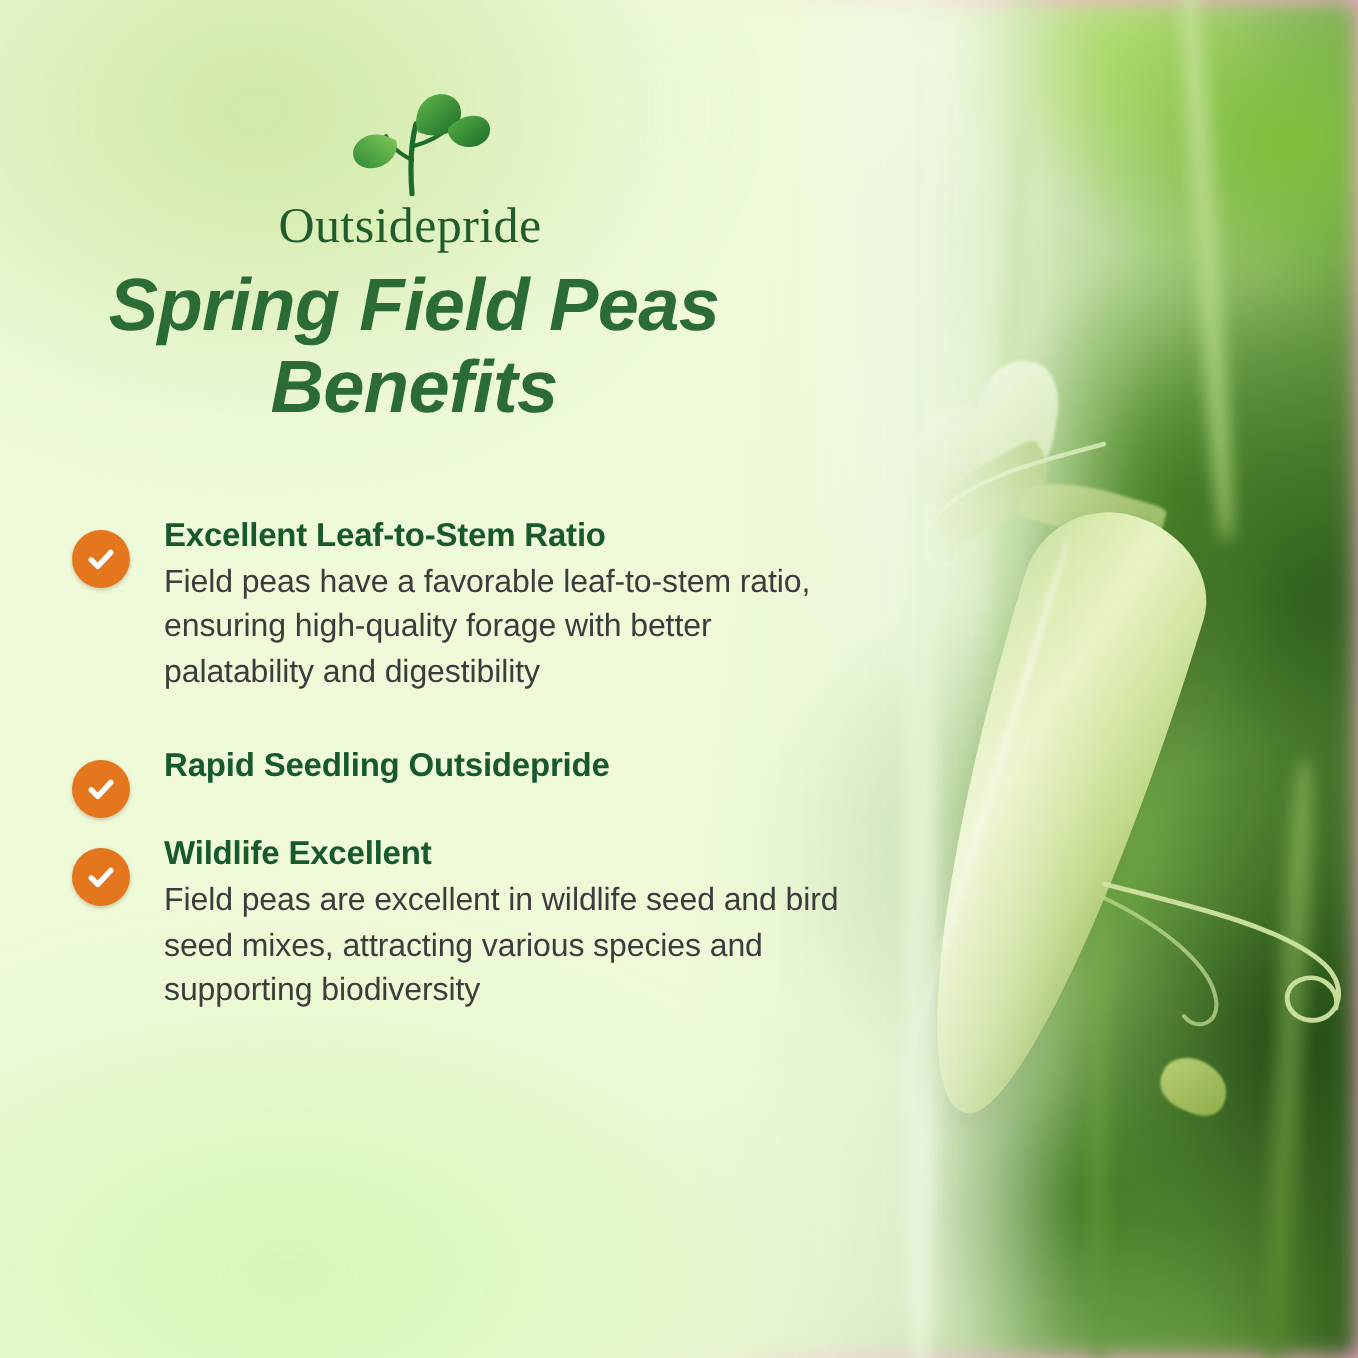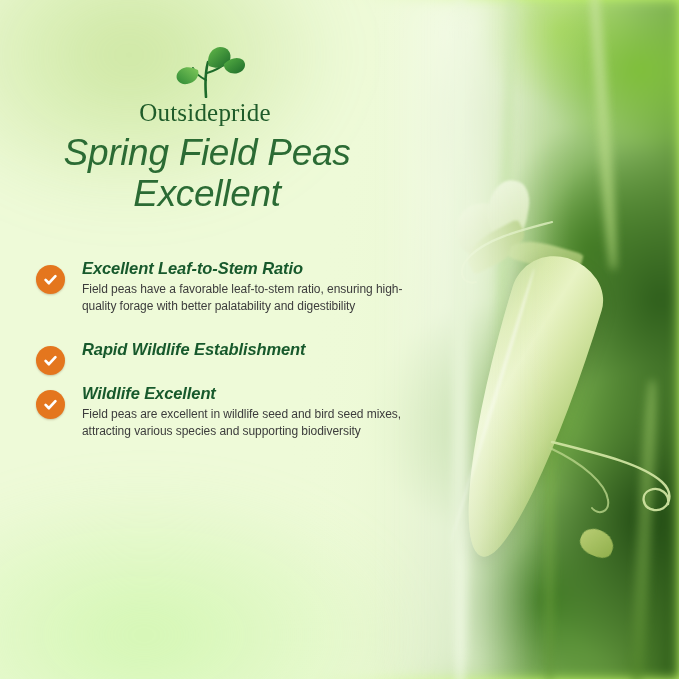--- a/index.html
+++ b/index.html
@@ -4,21 +4,21 @@
 <style>
   * { margin:0; padding:0; box-sizing:border-box; }
   html, body {
     width:679px; height:679px;
     font-family:"Liberation Sans", sans-serif;
     overflow:hidden;
   }
   #poster {
     position:relative;
     width:679px; height:679px;
-    background:#bef264;
+    background:#f9a8d4;
     overflow:hidden;
   }
 
   
   .photo-layer {
     position:absolute; inset:0;
     overflow:hidden;
   }
   
   .bg-foliage {
@@ -165,21 +165,21 @@
     line-height:1.05;
   }
 
   
   .title {
     position:absolute;
     left:0; top:132px;
     width:414px;
     text-align:center;
     font-style:italic;
-    font-weight:normal;
+    font-weight:bold;
     font-size:37px;
     line-height:1.12;
     color:#2b6b34;
     letter-spacing:-.3px;
   }
   .title .line { display:block; }
 
   
   .benefits {
     position:absolute;
@@ -200,24 +200,23 @@
   }
   .check svg { display:block; }
 
   .b-title {
     font-size:16.5px;
     font-weight:bold;
     color:#17592c;
     line-height:1.25;
     margin-bottom:2px;
     letter-spacing:-.1px;
-    font-style:italic;
   }
   .b-desc {
-    font-size:12px;
+    font-size:16px;
     color:#3c3c3c;
     line-height:1.42;
     letter-spacing:-.05px;
     max-width:340px;
   }
 </style>
 </head>
 <body>
 
 <div id="poster">
@@ -285,42 +284,42 @@
           <path d="M46 16 C 46 8, 50 2, 58 1 C 66 1, 70 7, 68 14 C 66 21, 56 24, 47 20 Z" fill="url(#lf1)"></path>
           <path d="M31 22 C 24 20, 18 22, 15 28 C 13 34, 18 39, 25 38 C 33 37, 38 30, 36 24 Z" fill="url(#lf2)"></path>
           <path d="M62 18 C 68 12, 76 10, 81 14 C 85 18, 83 25, 76 27 C 69 29, 63 25, 62 20 Z" fill="url(#lf3)"></path>
         </svg>
       </span>
       <span class="logo-word">Outsidepride</span>
     </div>
 
     <div class="title">
       <span class="line">Spring Field Peas</span>
-      <span class="line">Excellent</span>
+      <span class="line">Benefits</span>
     </div>
 
     <div class="benefits">
 
       <div class="benefit">
         <span class="check">
           <svg width="17" height="17" viewBox="0 0 17 17">
             <path d="M3.6 8.9 L6.9 12.2 L13.4 5.2" fill="none" stroke="#ffffff" stroke-width="2.7" stroke-linecap="round" stroke-linejoin="round"></path>
           </svg>
         </span>
         <div class="b-title">Excellent Leaf-to-Stem Ratio</div>
         <div class="b-desc">Field peas have a favorable leaf-to-stem ratio, ensuring high-quality forage with better palatability and digestibility</div>
       </div>
 
       <div class="benefit">
         <span class="check">
           <svg width="17" height="17" viewBox="0 0 17 17">
             <path d="M3.6 8.9 L6.9 12.2 L13.4 5.2" fill="none" stroke="#ffffff" stroke-width="2.7" stroke-linecap="round" stroke-linejoin="round"></path>
           </svg>
         </span>
-        <div class="b-title">Rapid Wildlife Establishment</div>
+        <div class="b-title">Rapid Seedling Outsidepride</div>
       </div>
 
       <div class="benefit">
         <span class="check">
           <svg width="17" height="17" viewBox="0 0 17 17">
             <path d="M3.6 8.9 L6.9 12.2 L13.4 5.2" fill="none" stroke="#ffffff" stroke-width="2.7" stroke-linecap="round" stroke-linejoin="round"></path>
           </svg>
         </span>
         <div class="b-title">Wildlife Excellent</div>
         <div class="b-desc">Field peas are excellent in wildlife seed and bird seed mixes, attracting various species and supporting biodiversity</div>

